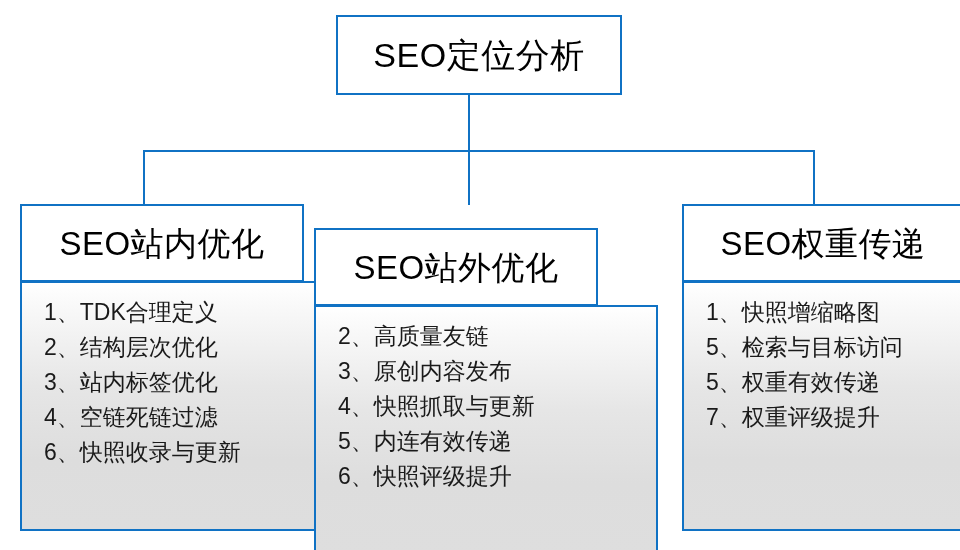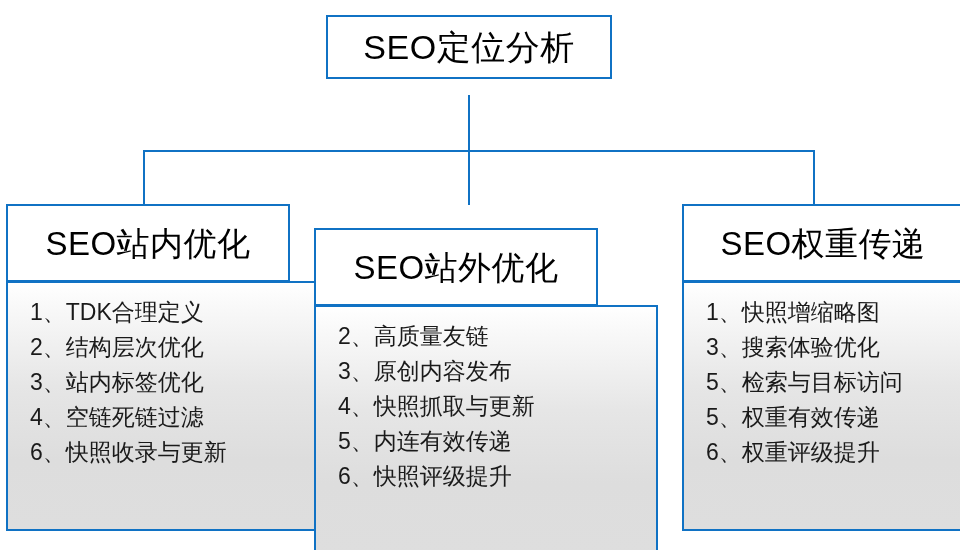--- a/index.html
+++ b/index.html
@@ -40,24 +40,24 @@
   }
   .conn-v-root  { left: 468px; top: 95px;  width: 2px;  height: 57px; }
   .conn-h-bus   { left: 143px; top: 150px; width: 672px; height: 2px; }
   .conn-v-left  { left: 143px; top: 150px; width: 2px;  height: 55px; }
   .conn-v-mid   { left: 468px; top: 150px; width: 2px;  height: 55px; }
   .conn-v-right { left: 813px; top: 150px; width: 2px;  height: 55px; }
 
   
   .root-node {
     position: absolute;
-    left: 326px;
+    left: 336px;
     top: 15px;
     width: 286px;
-    height: 64px;
+    height: 80px;
     box-sizing: border-box;
     border: 2px solid #1072c4;
     background: #ffffff;
     z-index: 3;
     display: flex;
     align-items: center;
     justify-content: center;
   }
   .root-label {
     font-size: 34px;
@@ -74,21 +74,21 @@
     top: 204px;
     width: 960px;
     height: 330px;
     z-index: 2;
   }
   .column {
     position: absolute;
     top: 0;
     width: 284px;
   }
-  .col-1 { left: 6px; border-radius: 27px; }
+  .col-1 { left: 20px; border-radius: 27px; }
   .col-2 { left: 314px; margin-top: 24px; }
   .col-3 { left: 668px; padding-left: 14px; }
   .col-3 .column-header,
   .col-3 .column-body { width: 282px; }
 
   .column-header {
     box-sizing: border-box;
     width: 284px;
     height: 78px;
     border: 2px solid #1072c4;
@@ -180,22 +180,21 @@
       </div>
     </div>
 
     <div class="column col-3">
       <div class="column-header">
         <span class="column-header-label">SEO权重传递</span>
       </div>
       <div class="column-body">
         <ul class="item-list">
           <li class="item">1、快照增缩略图</li>
-          <li class="item">3、搜索体验优化</li>
           <li class="item">5、检索与目标访问</li>
           <li class="item">5、权重有效传递</li>
-          <li class="item">6、权重评级提升</li>
+          <li class="item">7、权重评级提升</li>
         </ul>
       </div>
     </div>
 
   </div>
 </div>
 
 </body></html>

